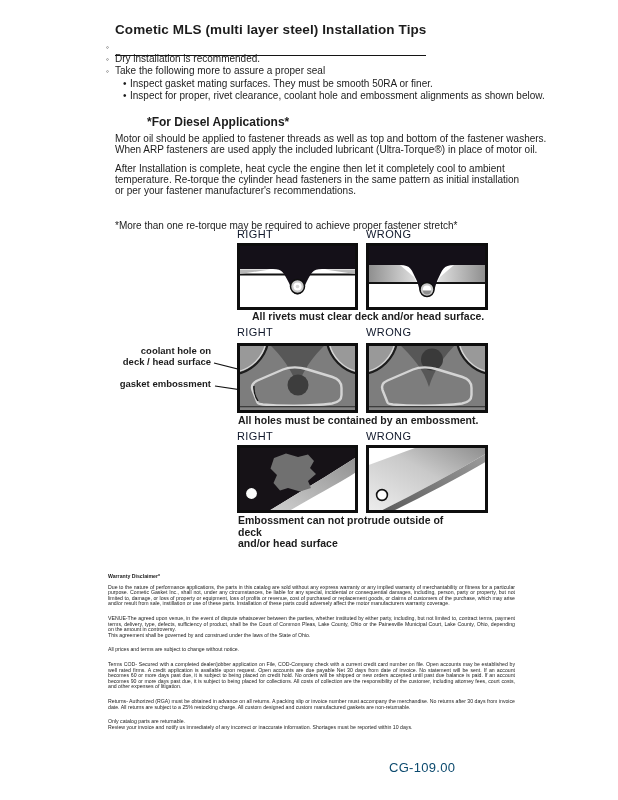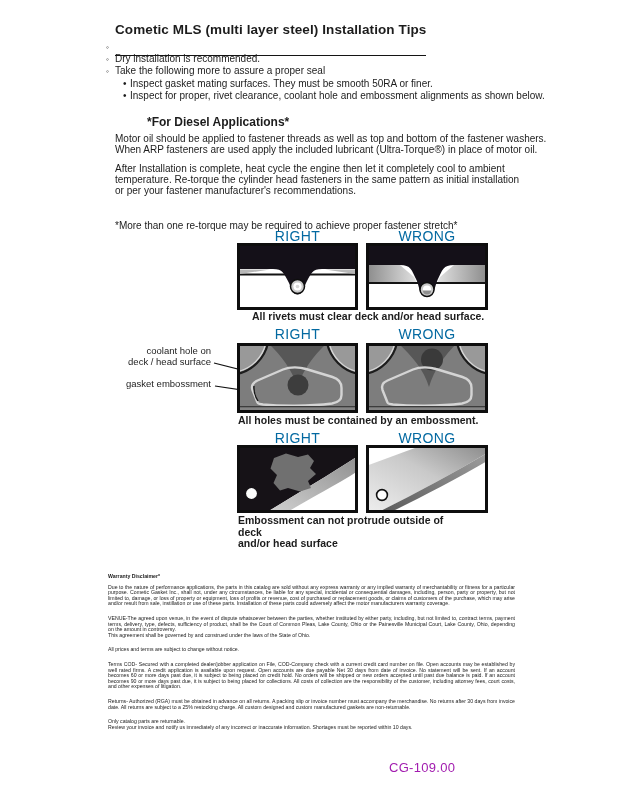--- a/index.html
+++ b/index.html
@@ -9,32 +9,32 @@
          border-bottom:1.5px solid #141414;padding-bottom:18px;letter-spacing:.1px;}
   .bullets{position:absolute;left:106px;top:41px;font-size:10px;line-height:12.2px;}
   .brow{display:flex;}
   .brow .mk{width:9px;font-size:8.5px;flex:none;}
   .brow.sub{margin-left:17px;}
   .brow.sub .mk{width:7px;font-size:10px;}
   .diesel-h{position:absolute;left:115px;top:115px;font-size:12px;font-weight:bold;margin-left:32px;}
   .para{position:absolute;left:115px;font-size:10px;line-height:11px;}
   .ml{white-space:pre-line;}
   #p1{top:133px;} #p2{top:163px;} #p3{top:220px;}
-  .dg-label{position:absolute;font-size:14px;letter-spacing:.4px;text-align:center;color:#0369a1;}
+  .dg-label{position:absolute;font-size:11px;letter-spacing:.4px;text-align:left;color:#0f172a;}
   .box{position:absolute;line-height:0;}
   .caption{position:absolute;font-size:10.5px;font-weight:bold;line-height:11.5px;}
   .ann{position:absolute;left:100px;width:111px;text-align:right;font-size:9.5px;
-       font-weight:normal;line-height:11px;}
+       font-weight:bold;line-height:11px;}
   .leader{position:absolute;left:140px;top:340px;}
   .warranty{position:absolute;left:108px;top:574px;width:407px;font-size:5.2px;
             line-height:5.6px;text-align:justify;}
   .warranty .wh{font-weight:bold;margin-bottom:5px;}
   .warranty .wp{margin-bottom:9px;}
   .warranty .wp.tight{margin-bottom:9px;}
-  .pagenum{position:absolute;left:389px;top:760px;font-size:13px;letter-spacing:.3px;color:#a21caf;}
+  .pagenum{position:absolute;left:389px;top:760px;font-size:13px;letter-spacing:.3px;color:#0c4a6e;}
 </style>
 </head>
 <body>
 
 <div class="page">
 
   <div class="title">Cometic MLS (multi layer steel) Installation Tips</div>
 
   <div class="bullets">
     <div class="brow">

